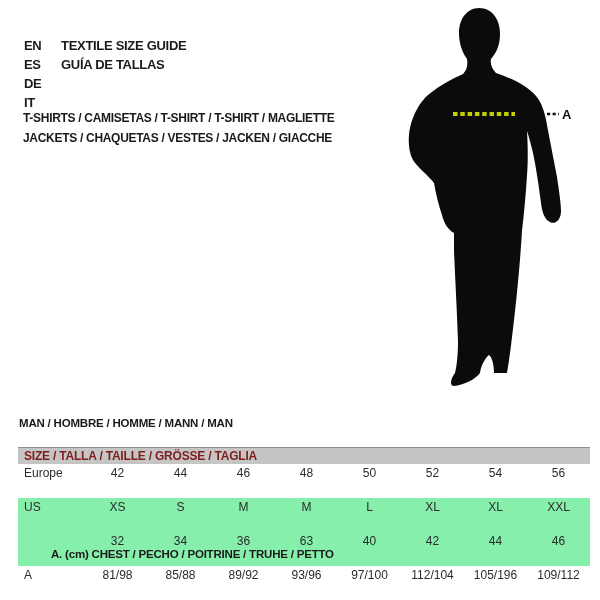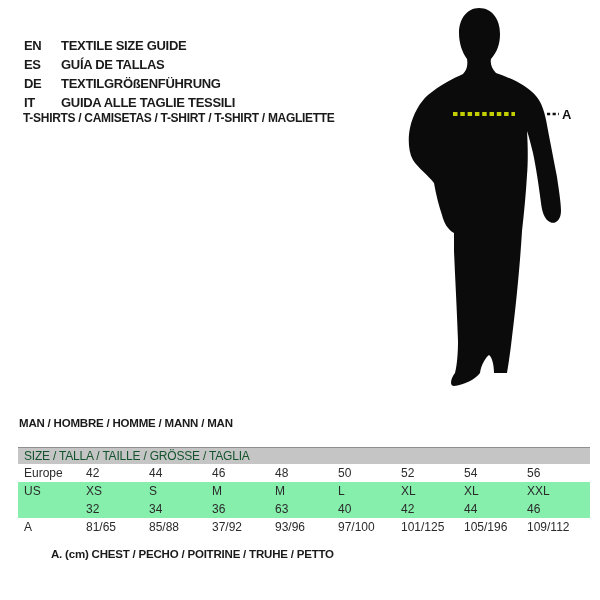--- a/index.html
+++ b/index.html
@@ -14,55 +14,54 @@
   
   .products{position:absolute;left:23px;top:109px;font-weight:700;font-size:12px;letter-spacing:-0.3px;line-height:19.5px;}
   
   .figure{position:absolute;left:400px;top:3px;width:175px;height:400px;}
   
   .section-title{position:absolute;left:19px;top:417px;font-weight:700;font-size:11.5px;letter-spacing:-0.2px;text-align:right;}
   
   .size-table{position:absolute;left:18px;top:447px;width:572px;font-size:12px;color:#2b2b2b;}
   .t-header{
     height:16px;line-height:16px;background:#c5c5c5;border-top:1px solid #8f8f8f;
-    padding-left:6px;color:#14532d;font-size:12px;letter-spacing:-0.2px;
+    padding-left:6px;color:#7f1d1d;font-size:12px;letter-spacing:-0.2px;font-weight:bold;
   }
-  .t-row{display:flex;height:18px;line-height:18px;}
+  .t-row{display:flex;height:34px;line-height:18px;}
   .t-row.shaded{background:#86efac;}
   .t-label{width:68px;padding-left:6px;box-sizing:border-box;text-align:left;}
-  .t-cell{flex:1;text-align:left;}
+  .t-cell{flex:1;text-align:center;}
   
   .footnote{position:absolute;left:19px;top:548px;font-weight:700;font-size:11.5px;letter-spacing:-0.2px;margin-left:32px;}
 </style>
 </head>
 <body>
 
 <div class="page">
 
   <div class="lang-block">
     <div class="lang-row">
       <span class="lang-code">EN</span>
       <span class="lang-text">TEXTILE SIZE GUIDE</span>
     </div>
     <div class="lang-row">
       <span class="lang-code">ES</span>
       <span class="lang-text">GUÍA DE TALLAS</span>
     </div>
     <div class="lang-row">
       <span class="lang-code">DE</span>
-      <span class="lang-text">TEXTILGRÖßENFÜHRUNG</span>
     </div>
     <div class="lang-row">
       <span class="lang-code">IT</span>
-      <span class="lang-text">GUIDA ALLE TAGLIE TESSILI</span>
     </div>
   </div>
 
   <div class="products">
     <div>T-SHIRTS / CAMISETAS / T-SHIRT / T-SHIRT / MAGLIETTE</div>
+    <div>JACKETS / CHAQUETAS / VESTES / JACKEN / GIACCHE</div>
   </div>
 
   <div class="figure">
     <svg width="175" height="400" viewBox="0 0 175 400" aria-hidden="true">
       <path fill="#0b0b0b" d="
         M79,5
         C92,5 100,16 100,31
         C100,41 97,49 91,56
         C90,61 92,66 96,70
         C111,75 128,83 136,93
@@ -136,26 +135,26 @@
       <span class="t-cell">36</span>
       <span class="t-cell">63</span>
       <span class="t-cell">40</span>
       <span class="t-cell">42</span>
       <span class="t-cell">44</span>
       <span class="t-cell">46</span>
     </div>
 
     <div class="t-row">
       <span class="t-label">A</span>
-      <span class="t-cell">81/65</span>
+      <span class="t-cell">81/98</span>
       <span class="t-cell">85/88</span>
-      <span class="t-cell">37/92</span>
+      <span class="t-cell">89/92</span>
       <span class="t-cell">93/96</span>
       <span class="t-cell">97/100</span>
-      <span class="t-cell">101/125</span>
+      <span class="t-cell">112/104</span>
       <span class="t-cell">105/196</span>
       <span class="t-cell">109/112</span>
     </div>
   </div>
 
   <div class="footnote">A. (cm) CHEST / PECHO / POITRINE / TRUHE / PETTO</div>
 
 </div>
 
 </body></html>

